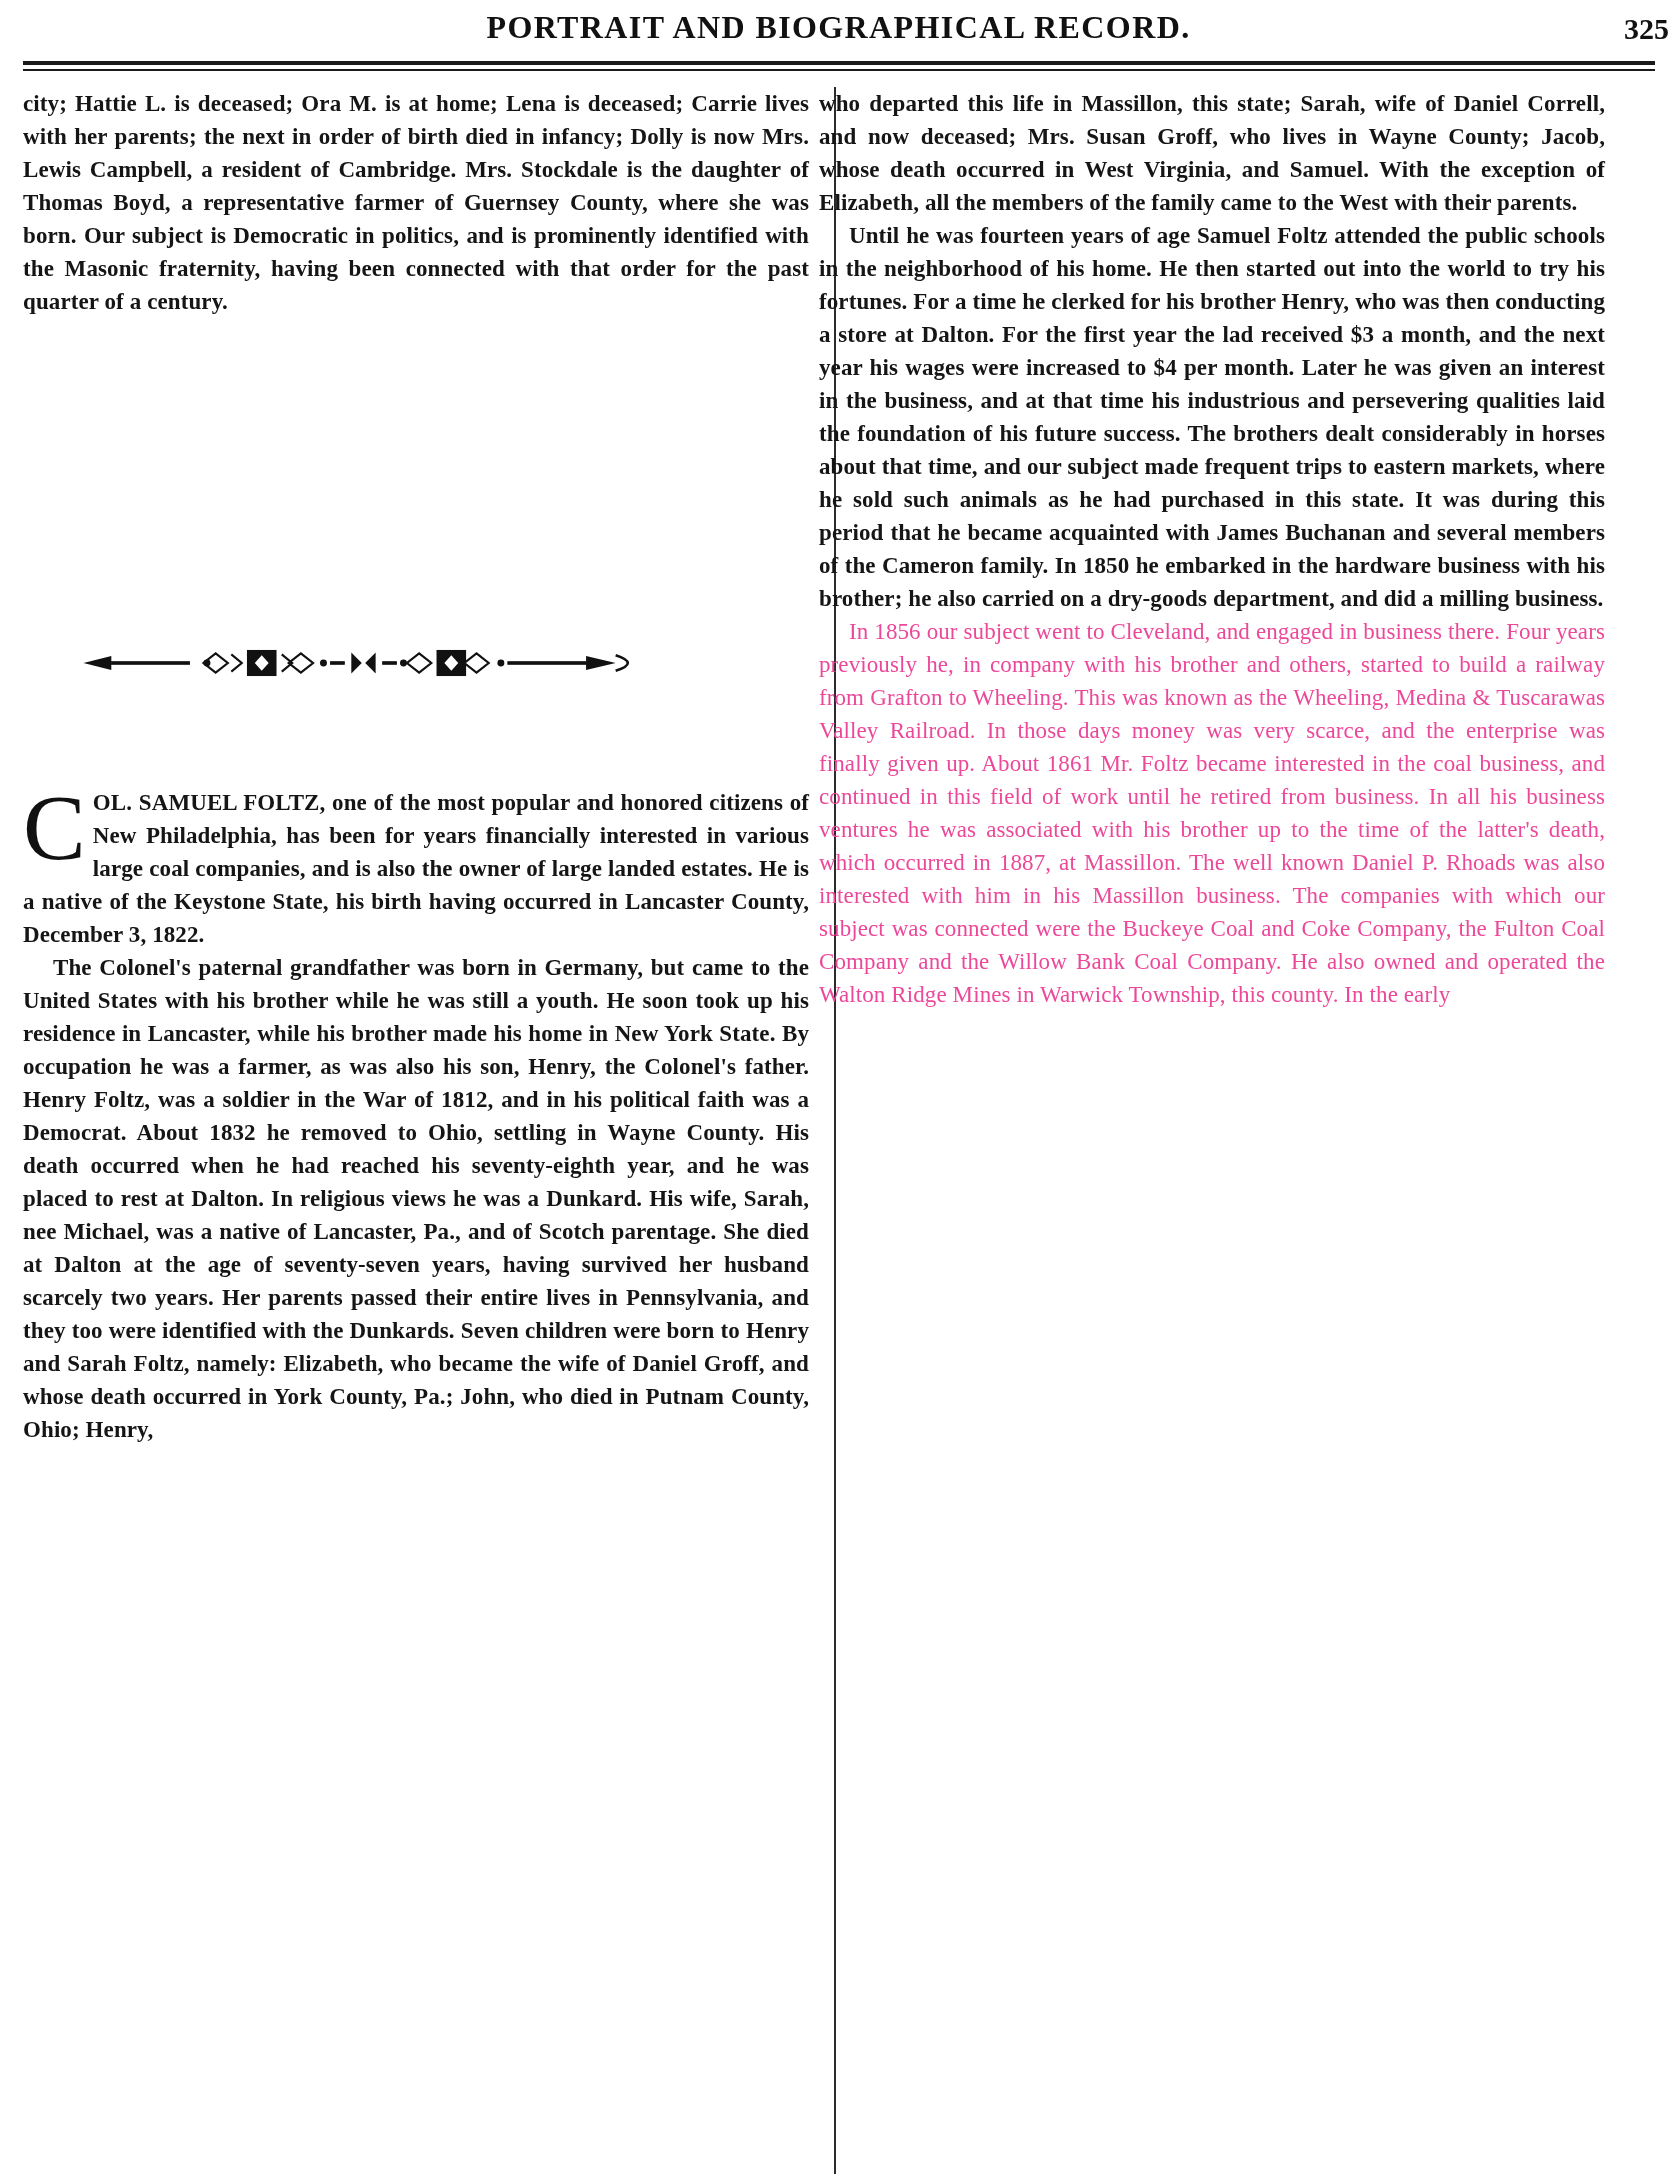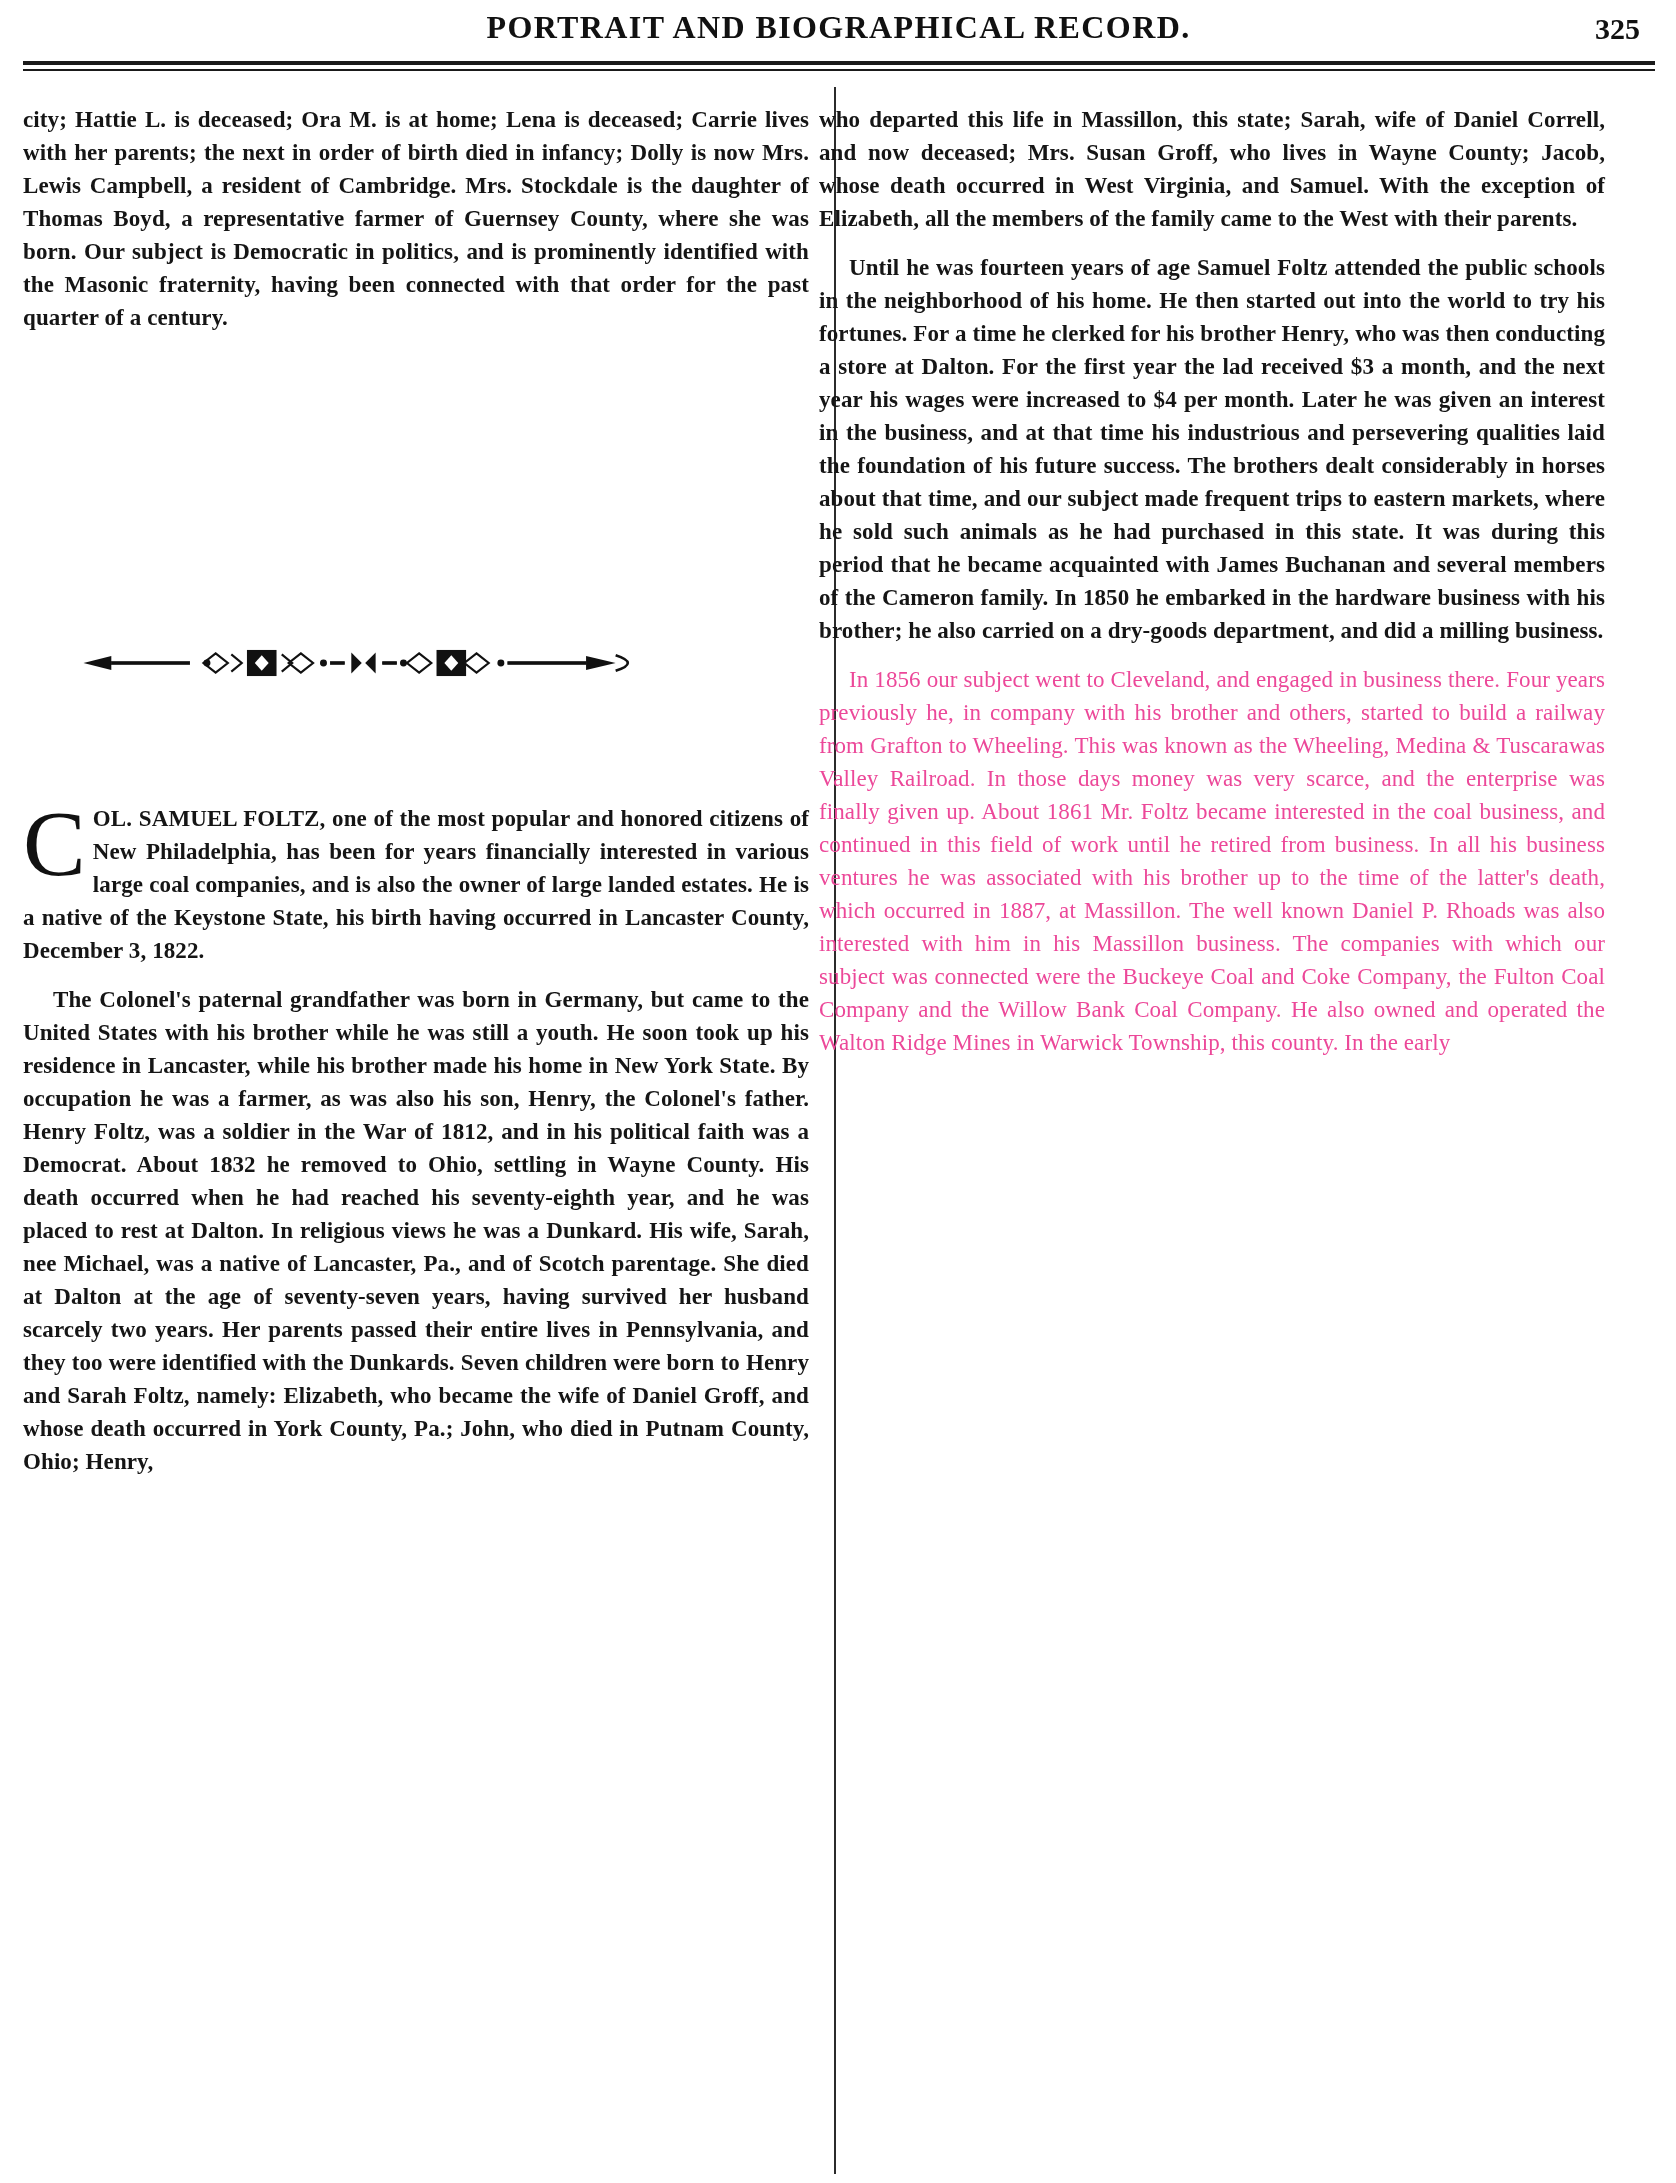--- a/index.html
+++ b/index.html
@@ -37,21 +37,21 @@
     width: 1677px;
     text-align: center;
     font-family: "Liberation Serif", serif;
     font-weight: bold;
     font-size: 32px;
     letter-spacing: 1.4px;
     color: #111;
   }
   .page-number {
     position: absolute;
-    right: 37px;
+    right: 8px;
     top: 3.5px;
     font-family: "Liberation Serif", serif;
     font-weight: bold;
     font-size: 30px;
     color: #111;
   }
   
   .rule-thick {
     position: absolute;
     left: 23px;
@@ -86,21 +86,21 @@
   .col-right { left: 796px; }
   .divider {
     position: absolute;
     left: 811px;
     top: 0px;
     width: 1.7px;
     height: 2087px;
     background: #2b2b2b;
   }
   p.body {
-    margin: 16px 0 0 0;
+    margin: 0 0 0 0;
     font-family: "Liberation Serif", serif;
     font-size: 23px;
     line-height: 33px;
     text-align: justify;
     text-justify: inter-word;
     color: #151515;
     font-weight: 600;
     letter-spacing: 0.1px;
   }
   p.indent { text-indent: 30px; }

